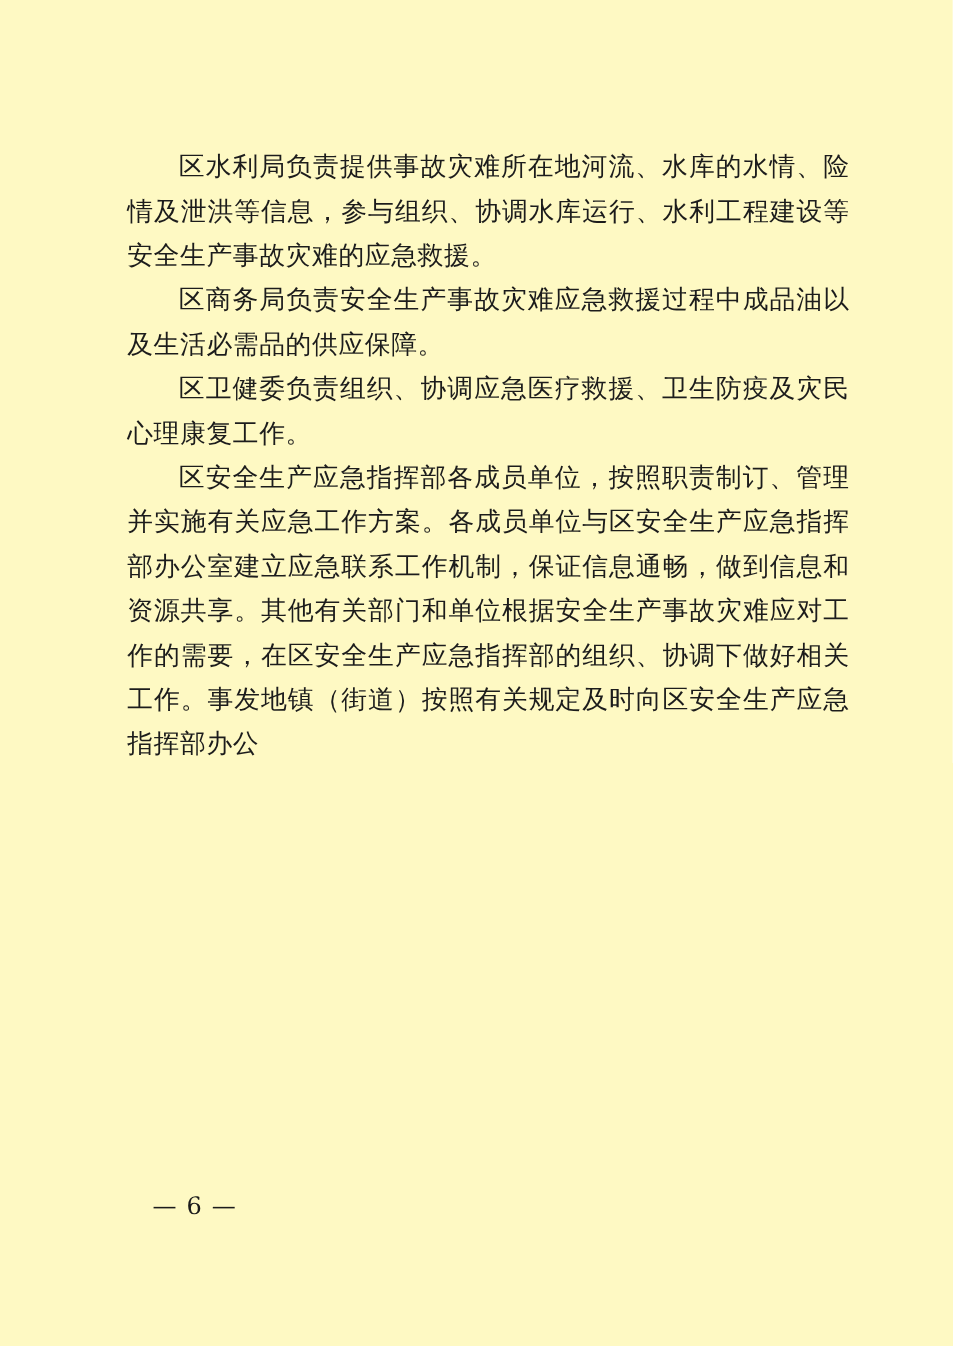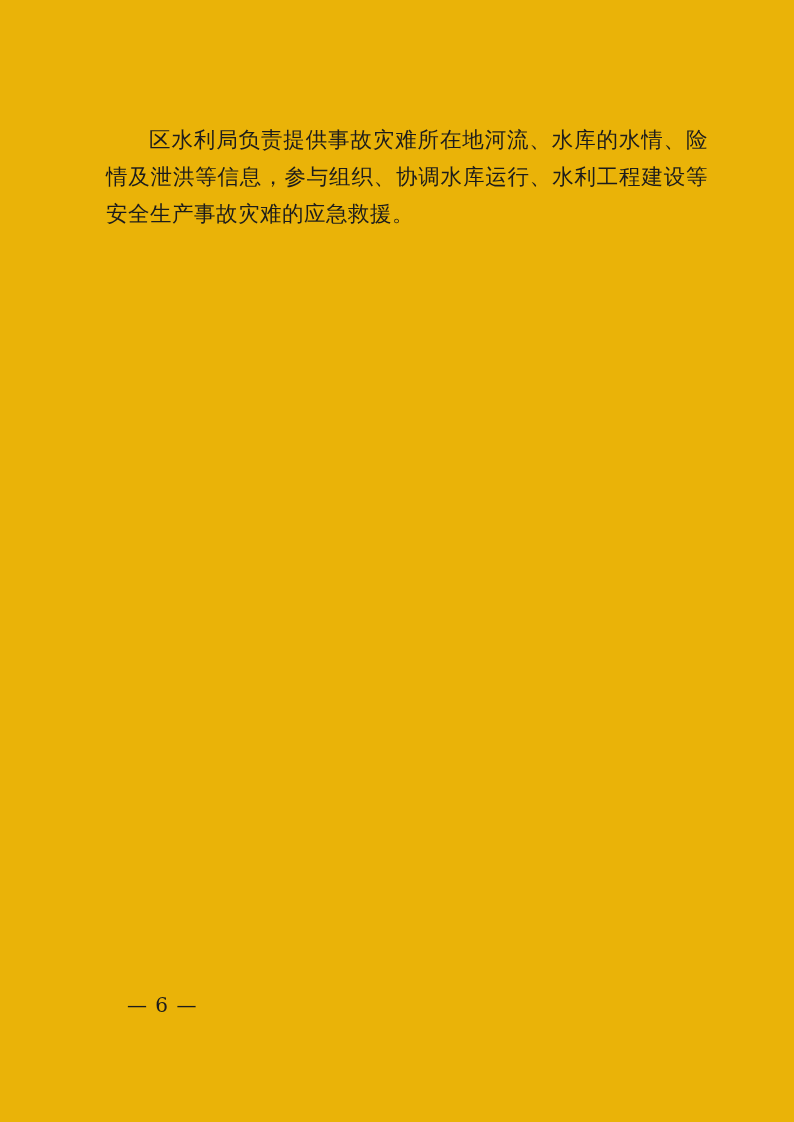--- a/index.html
+++ b/index.html
@@ -4,21 +4,21 @@
 <style>
   html, body {
     margin: 0;
     padding: 0;
     background: #ffffff;
   }
   .page {
     position: relative;
     width: 794px;
     height: 1122px;
-    background: #eab308;
+    background: #fef9c3;
     overflow: hidden;
     font-family: "DejaVu Serif", "Liberation Serif", serif;
     color: #1c1c1c;
   }
   .body-text {
     position: absolute;
     left: 106px;
     top: 121px;
     width: 602px;
   }
@@ -45,17 +45,20 @@
     white-space: pre;
   }
 </style>
 </head>
 <body>
 
 <div class="page">
 
   <div class="body-text">
     <p class="para">区水利局负责提供事故灾难所在地河流、水库的水情、险情及泄洪等信息，参与组织、协调水库运行、水利工程建设等安全生产事故灾难的应急救援。</p>
+    <p class="para">区商务局负责安全生产事故灾难应急救援过程中成品油以及生活必需品的供应保障。</p>
+    <p class="para">区卫健委负责组织、协调应急医疗救援、卫生防疫及灾民心理康复工作。</p>
+    <p class="para">区安全生产应急指挥部各成员单位，按照职责制订、管理并实施有关应急工作方案。各成员单位与区安全生产应急指挥部办公室建立应急联系工作机制，保证信息通畅，做到信息和资源共享。其他有关部门和单位根据安全生产事故灾难应对工作的需要，在区安全生产应急指挥部的组织、协调下做好相关工作。事发地镇（街道）按照有关规定及时向区安全生产应急指挥部办公</p>
   </div>
 
   <div class="page-number">— 6 —</div>
 
 </div>
 
 </body></html>

